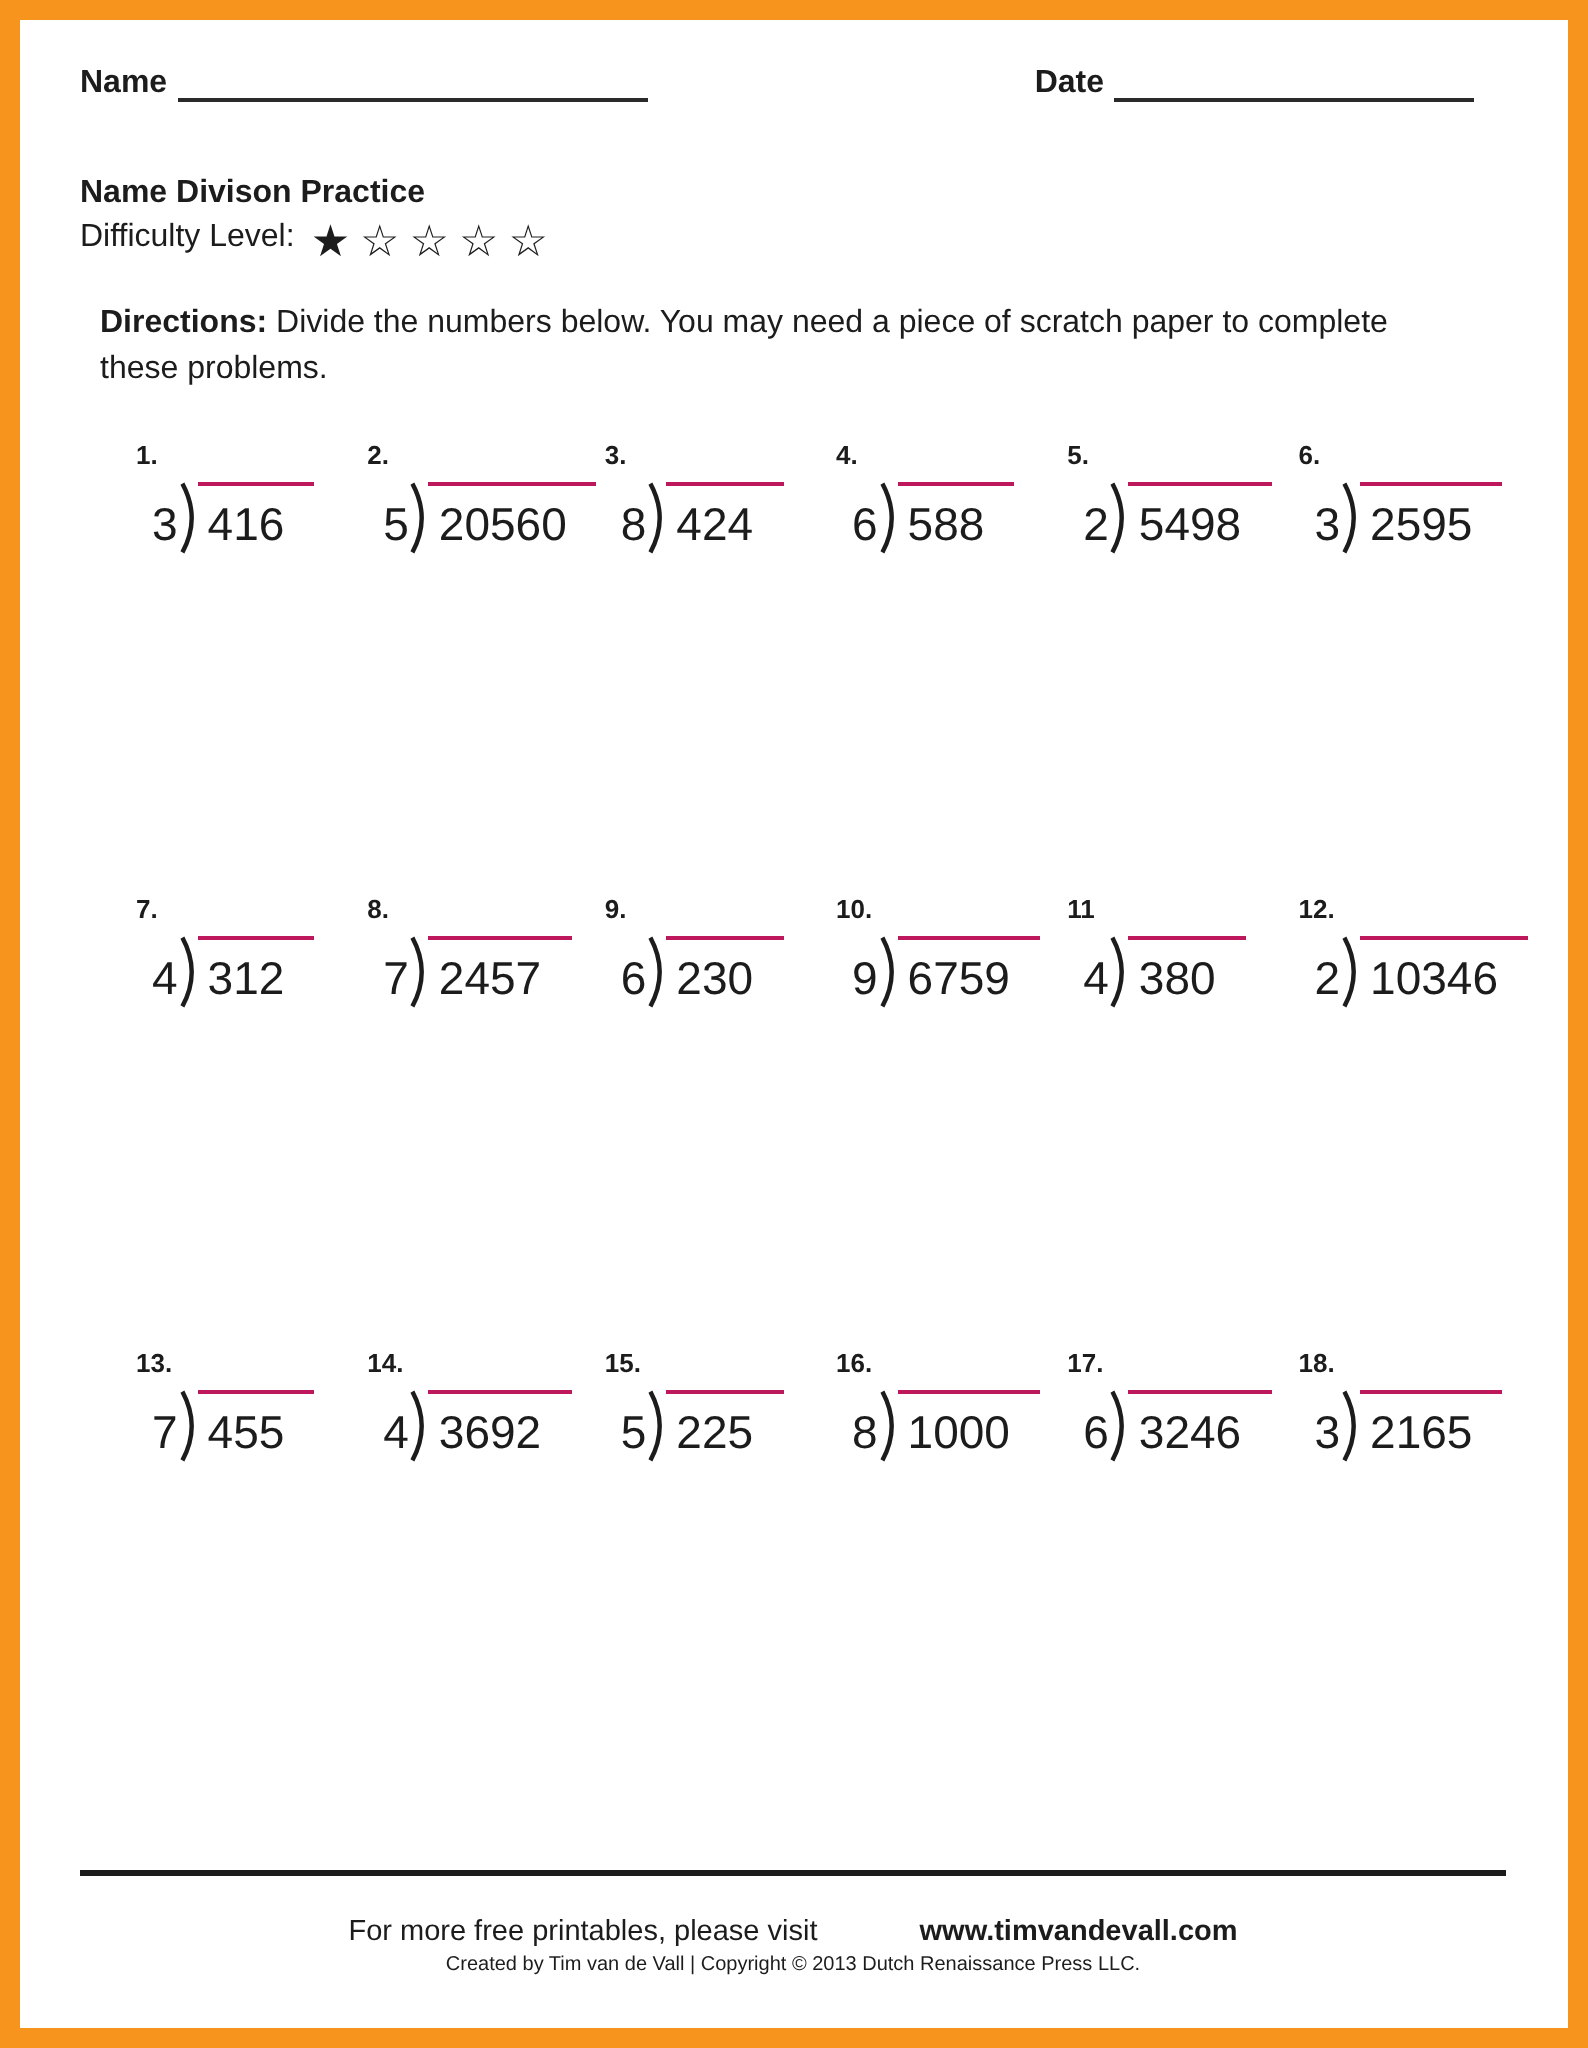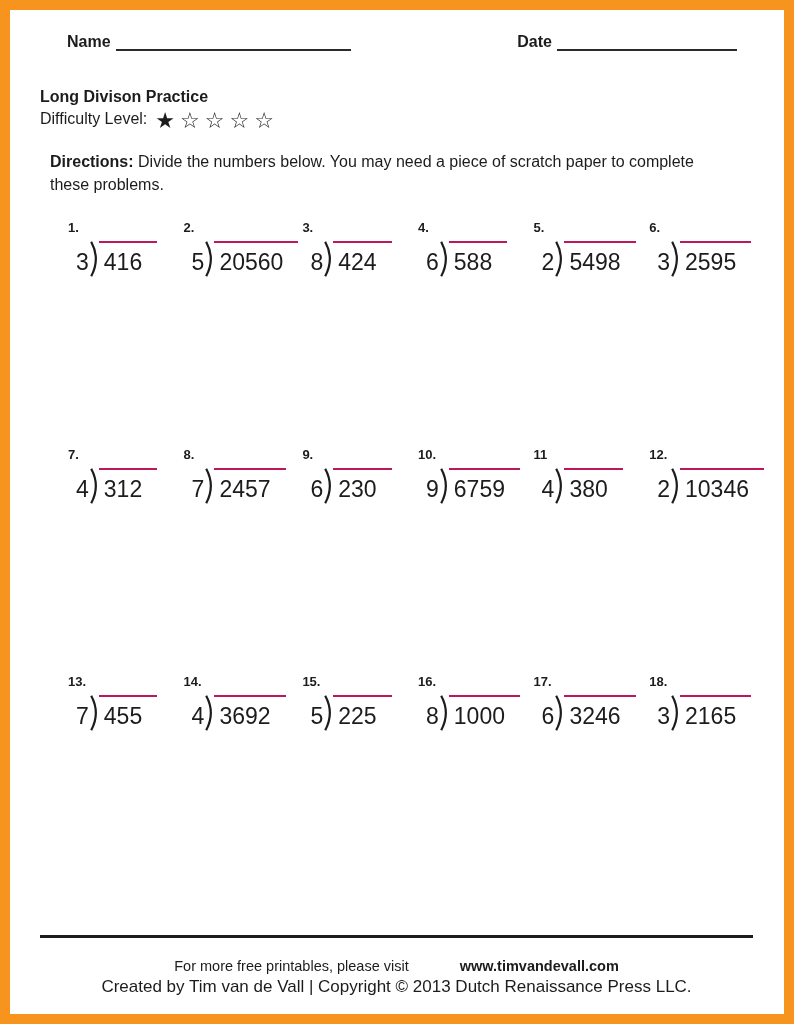--- a/index.html
+++ b/index.html
@@ -18,21 +18,20 @@
     border: 10px solid #F7941E;
   }
 
   
   .header-row {
     position: absolute;
     top: 22px; left: 30px; right: 47px;
     display: flex;
     justify-content: space-between;
     align-items: flex-end;
-    margin-left: 27px;
   }
   .fill-group { display: flex; align-items: flex-end; }
   .fill-label { font-weight: bold; font-size: 16px; }
   .fill-line {
     display: inline-block;
     border-bottom: 2px solid #2a2a2a;
     height: 19px;
     margin-left: 5px;
   }
   .name-line { width: 235px; }
@@ -74,40 +73,40 @@
     min-width: 48px;
     margin-left: -2px;
     white-space: nowrap;
   }
 
   
   .footer { position: absolute; top: 925px; left: 30px; right: 31px; text-align: center; }
   .footer-rule { border: none; border-top: 3px solid #1c1c1c; margin-bottom: 20px; }
   .footer-line1 { font-size: 14.5px; }
   .footer-line1 b { font-weight: bold; margin-left: 47px; }
-  .footer-line2 { font-size: 17px; margin-top: 3px; }
+  .footer-line2 { font-size: 10px; margin-top: 3px; }
 </style>
 </head>
 <body>
 
 <div class="page">
 
   <div class="header-row">
     <div class="fill-group">
       <span class="fill-label">Name</span>
       <span class="fill-line name-line"></span>
     </div>
     <div class="fill-group">
       <span class="fill-label">Date</span>
       <span class="fill-line date-line"></span>
     </div>
   </div>
 
   <div class="title-block">
-    <div class="page-title">Long Divison Practice</div>
+    <div class="page-title">Name Divison Practice</div>
     <div class="difficulty">
       <span>Difficulty Level:</span>
       <span class="stars">★☆☆☆☆</span>
     </div>
   </div>
 
   <div class="directions">
     <b>Directions:</b><span> Divide the numbers below. You may need a piece of scratch paper to complete these problems.</span>
   </div>
 

